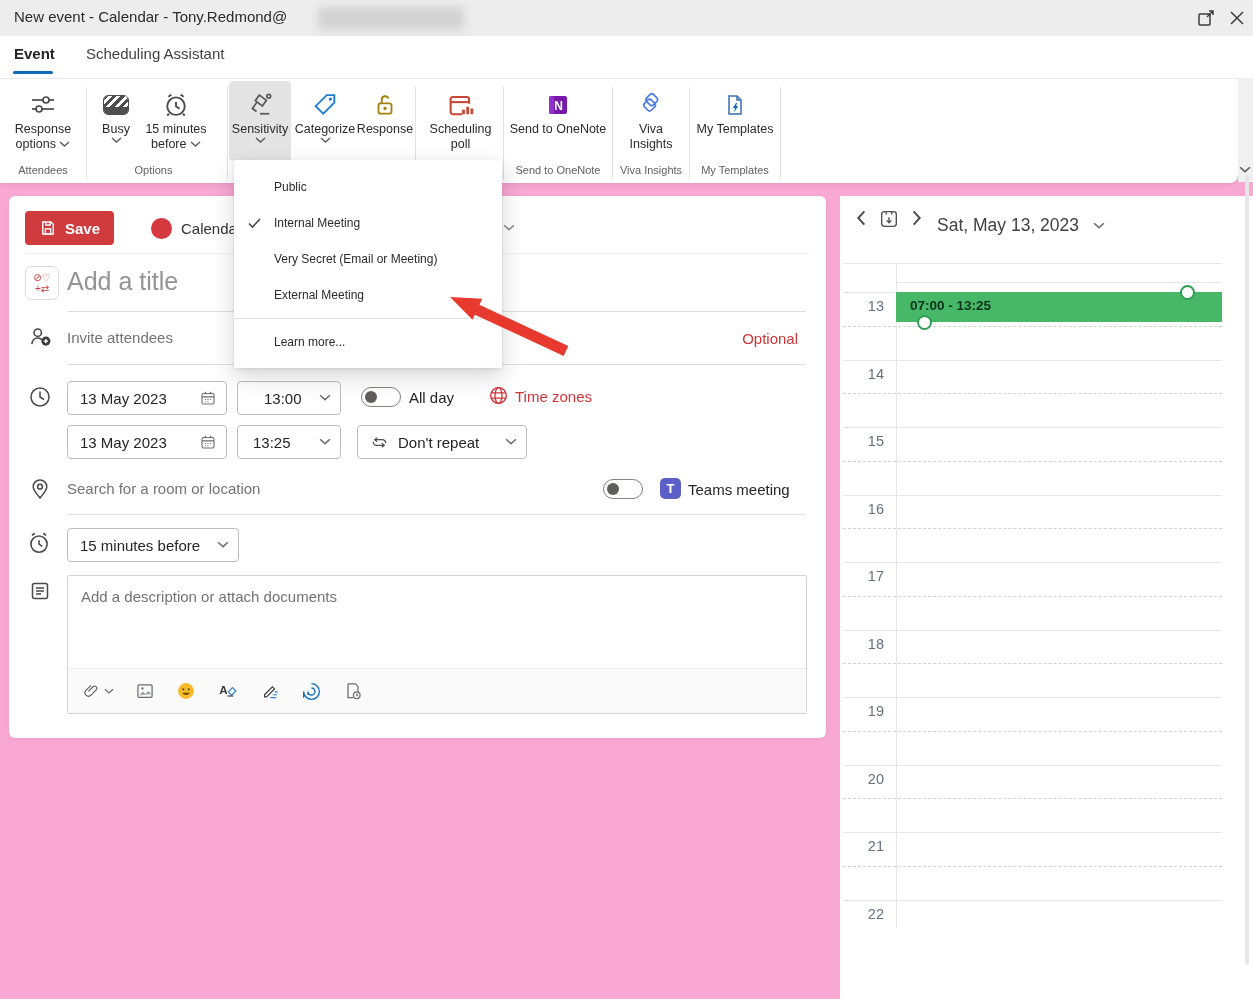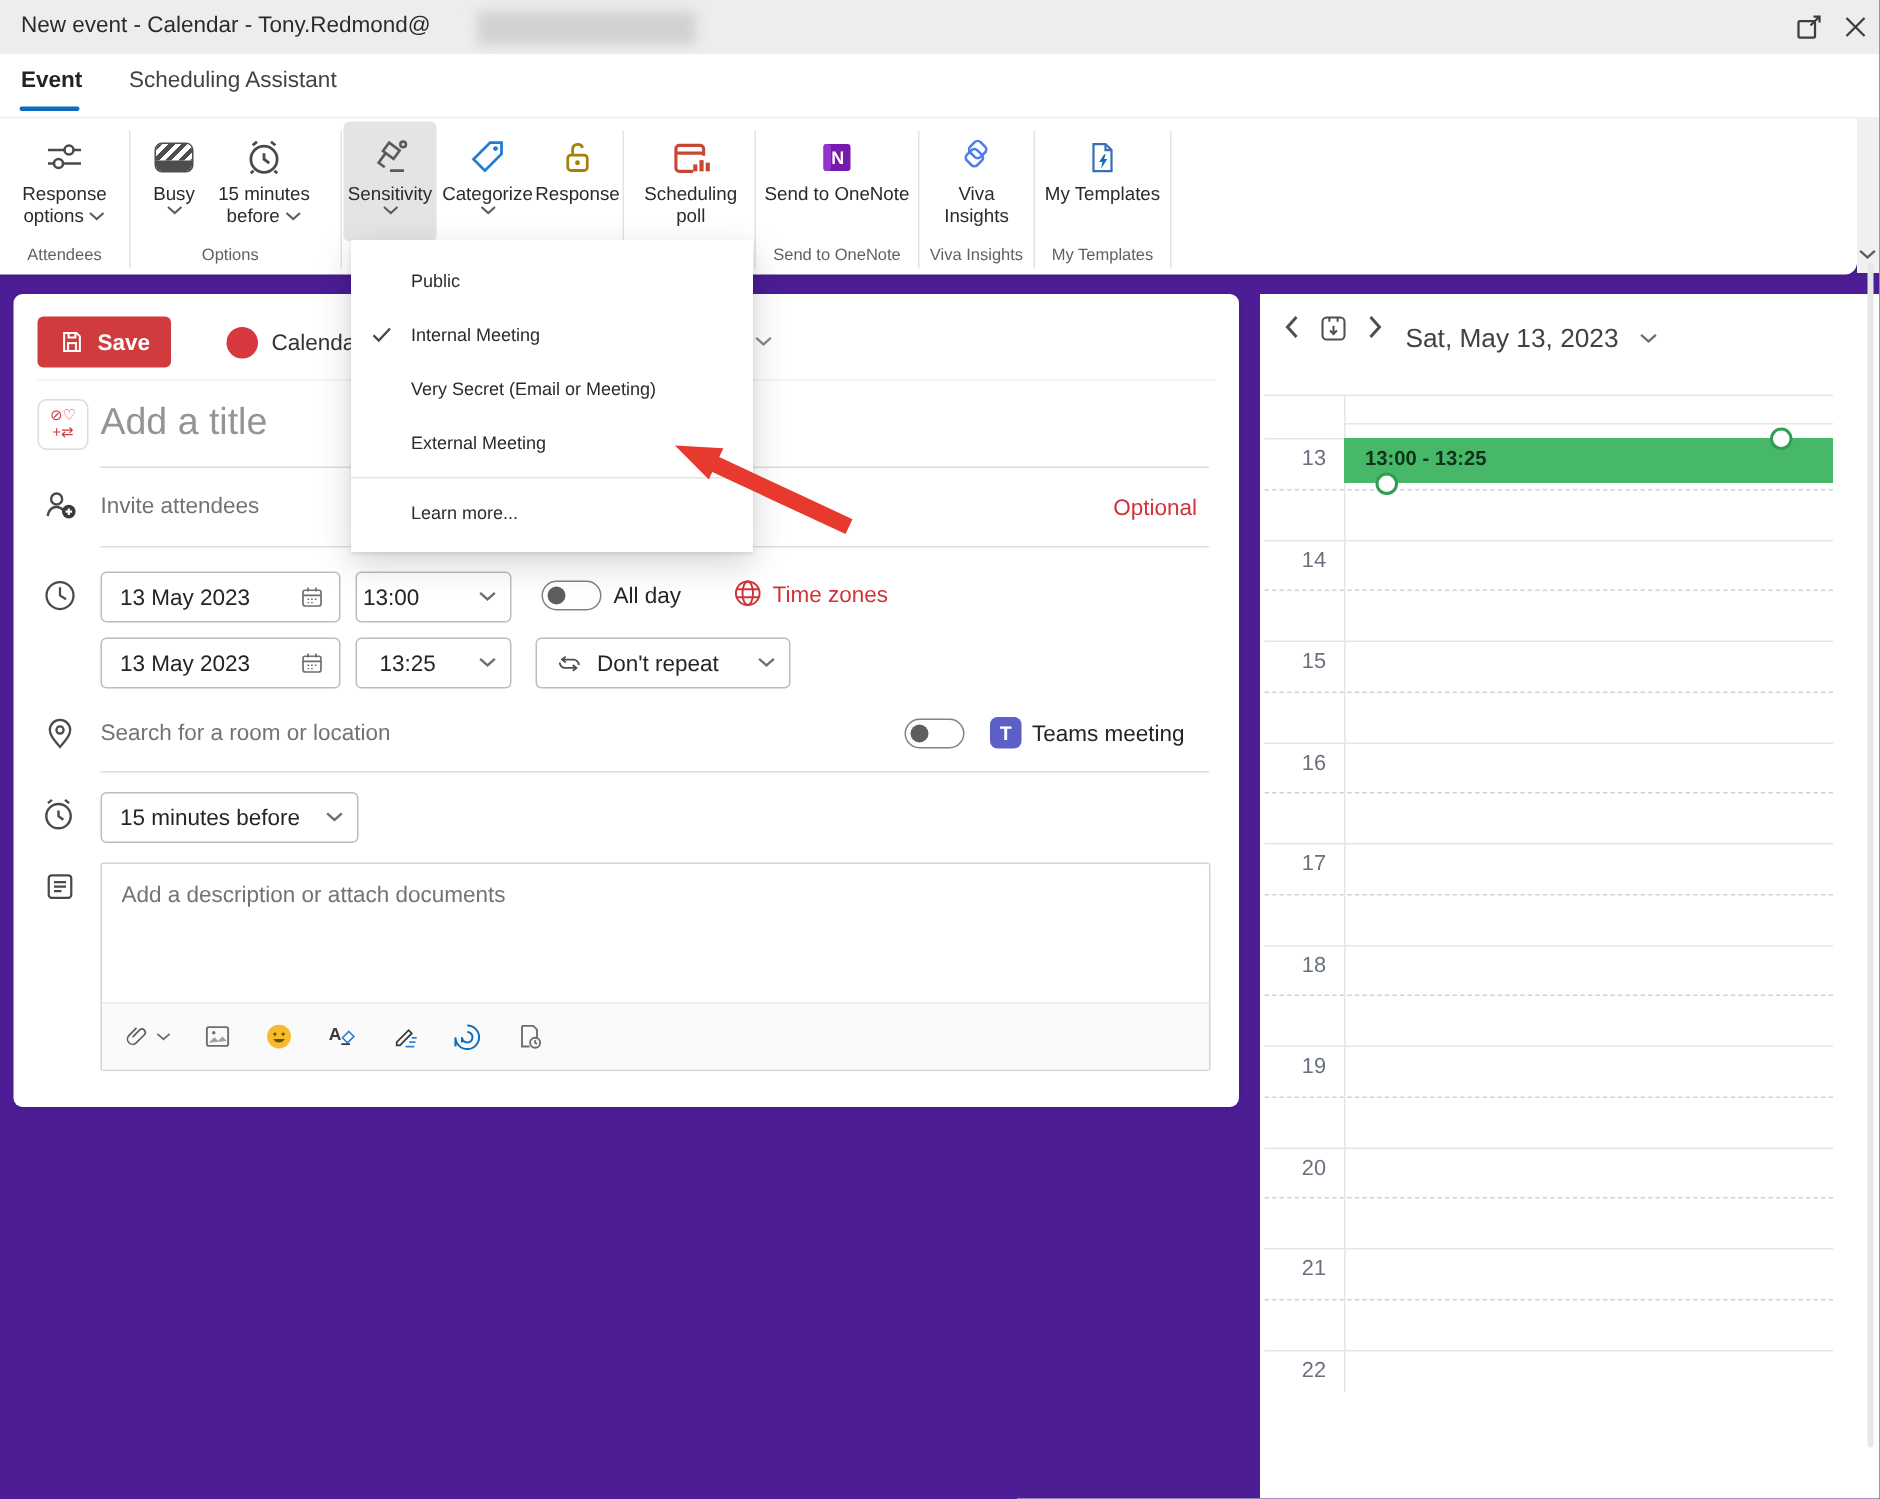--- a/index.html
+++ b/index.html
@@ -1,16 +1,16 @@
 <!DOCTYPE html>
 <html><head>
 <meta charset="utf-8">
 <style>
   html,body{margin:0;padding:0;background:#cfcfcf;}
-  #app{position:relative;width:1253px;height:999px;background:#4c1d95;overflow:hidden;
+  #app{position:relative;width:1253px;height:999px;background:#f9a8d4;overflow:hidden;
        font-family:"Liberation Sans","DejaVu Sans",sans-serif;color:#252525;}
   .abs{position:absolute;}
 
   
   .titlebar{position:absolute;left:0;top:0;width:1253px;height:36px;background:#ededed;}
   .titlebar .t{position:absolute;left:14px;top:8px;font-size:15px;color:#2b2b2b;white-space:nowrap;}
   .blurbox{position:absolute;left:318px;top:7px;width:146px;height:23px;background:#d2d2d2;border-radius:3px;filter:blur(4px);}
   .winbtn{position:absolute;top:7px;width:22px;height:22px;cursor:pointer;}
 
   
@@ -312,21 +312,21 @@
     <div class="inputbox" style="left:58px;top:185px;width:160px;padding-left:12px;">
       <span>13 May 2023</span>
       <span style="margin-left:auto;margin-right:9px;">
         <svg width="18" height="18" viewBox="0 0 24 24" fill="none" stroke="#6e6e6e" stroke-width="1.5">
           <rect x="4" y="6" width="16" height="14" rx="2"></rect>
             <path d="M4 10.5h16M8.5 3.5V7M15.5 3.5V7"></path>
           <path d="M8 14h1.5M11.2 14h1.5M14.5 14h1.5M8 17h1.5M11.2 17h1.5" stroke-width="1.3"></path>
         </svg>
       </span>
     </div>
-    <div class="inputbox" style="left:228px;top:185px;width:104px;padding-left:4px;">
+    <div class="inputbox" style="left:228px;top:185px;width:104px;padding-left:26px;">
       <span>13:00</span>
       <span style="margin-left:auto;margin-right:9px;">
         <svg width="12" height="8" viewBox="0 0 11 7" fill="none" stroke="#6e6e6e" stroke-width="1.4">
             <path d="M1 1l4.5 4L10 1"></path>
           </svg>
       </span>
     </div>
     <div class="toggle" style="left:352px;top:191px;">
         <span class="knob"></span>
       </div>
@@ -558,21 +558,21 @@
         <div class="hlabel" style="top: 440px;">19</div>
         <div class="gline" style="left: 3px; width: 379px; top: 501.5px;"></div>
         <div class="gdash" style="left: 3px; width: 379px; top: 535.25px;"></div>
         <div class="hlabel" style="top: 507.5px;">20</div>
         <div class="gline" style="left: 3px; width: 379px; top: 569px;"></div>
         <div class="gdash" style="left: 3px; width: 379px; top: 602.75px;"></div>
         <div class="hlabel" style="top: 575px;">21</div>
         <div class="gline" style="left: 3px; width: 379px; top: 636.5px;"></div>
         <div class="hlabel" style="top: 642.5px;">22</div>
         <div class="event">
-        <span class="elabel">13:00 - 13:25</span>
+        <span class="elabel">07:00 - 13:25</span>
       </div>
       <div class="handle" style="left:340px;top:22px;"></div>
       <div class="handle" style="left:77px;top:52px;"></div>
     </div>
   </div>
 
   <div class="scrolltrack"></div>
 </div>
 
 </body></html>

